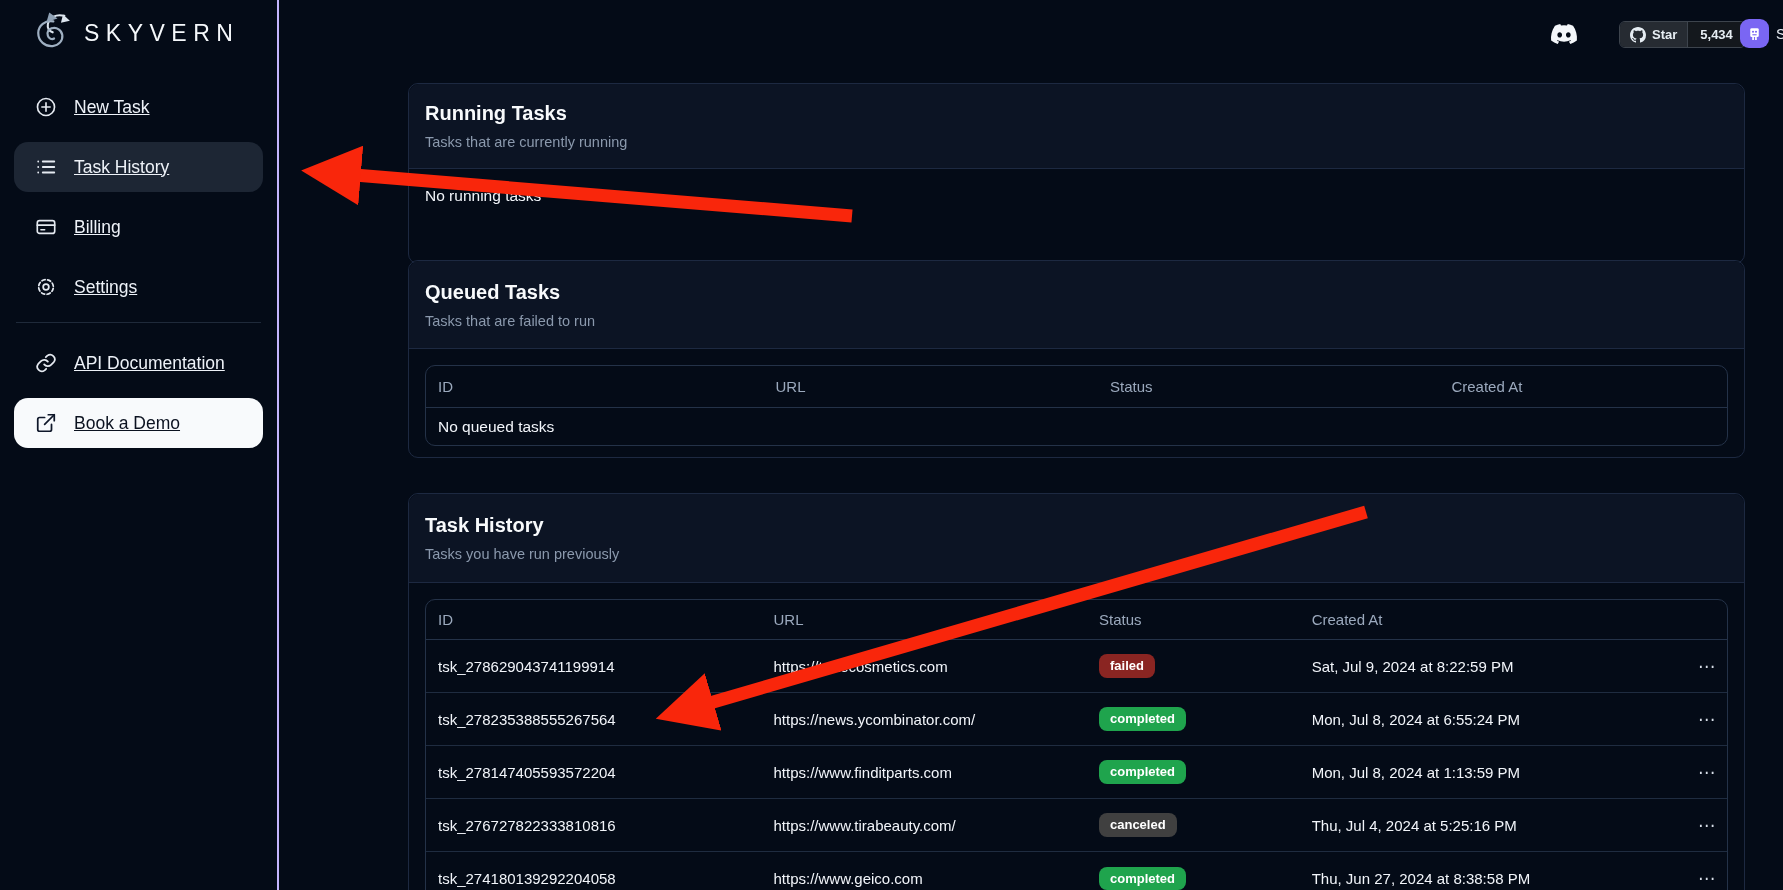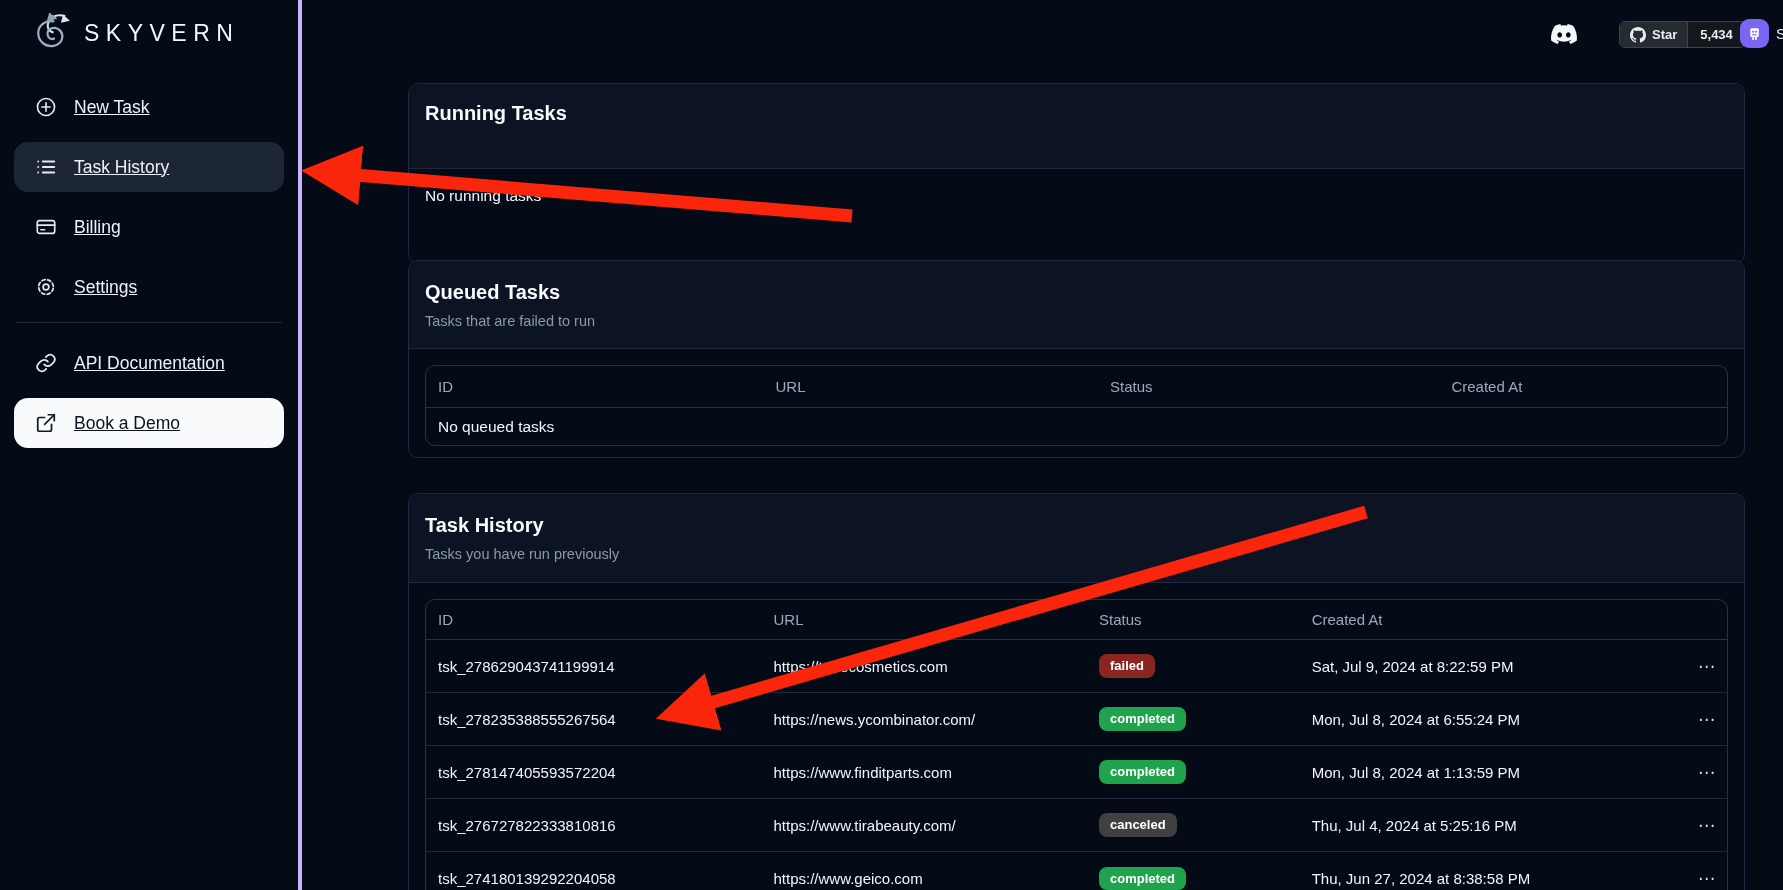--- a/index.html
+++ b/index.html
@@ -7,22 +7,22 @@
   body {
     position:relative;
     background:#040b17;
     font-family:"Liberation Sans","DejaVu Sans",sans-serif;
     color:#f2f5fa;
   }
   svg { display:block; }
 
   
   .sidebar {
-    position:absolute; left:0; top:0; bottom:0; width:302px;
-    border-right:4px solid #c4b5fd; background:#040b17;
+    position:absolute; left:0; top:0; bottom:0; width:279px;
+    border-right:2px solid #c4b5fd; background:#040b17;
   }
   .logo-row { display:flex; align-items:center; gap:10px; padding:9px 0 0 30px; }
   .logo-text { font-size:23px; letter-spacing:6.5px; color:#f5f8fb; font-weight:400; }
   .nav { padding:82px 14px 0 14px; position:absolute; top:0; left:0; right:0; }
   .nav-item {
     height:50px; margin-bottom:10px; border-radius:14px;
     display:flex; align-items:center; gap:17px; padding-left:21px;
     font-size:17.5px; color:#eef2f8; cursor:pointer;text-decoration:underline;
   }
   .nav-item .nicon { width:22px; height:22px; color:#e5eaf1; flex:0 0 22px; }
@@ -186,20 +186,21 @@
         <circle cx="14.1" cy="9.6" r="1.5" fill="#7a66f3"></circle>
       <rect x="9" y="13" width="6" height="1.6" fill="#7a66f3"></rect>
     </svg>
   </div>
   <span class="user-name">Sh</span>
 </header>
 
 <section class="card" id="card-running">
   <div class="card-header">
     <div class="card-title">Running Tasks</div>
+    <div class="card-sub">Tasks that are currently running</div>
   </div>
   <div class="empty-body">No running tasks</div>
 </section>
 
 <section class="card" id="card-queued">
   <div class="card-header">
     <div class="card-title">Queued Tasks</div>
     <div class="card-sub">Tasks that are failed to run</div>
   </div>
   <div class="table qt">

